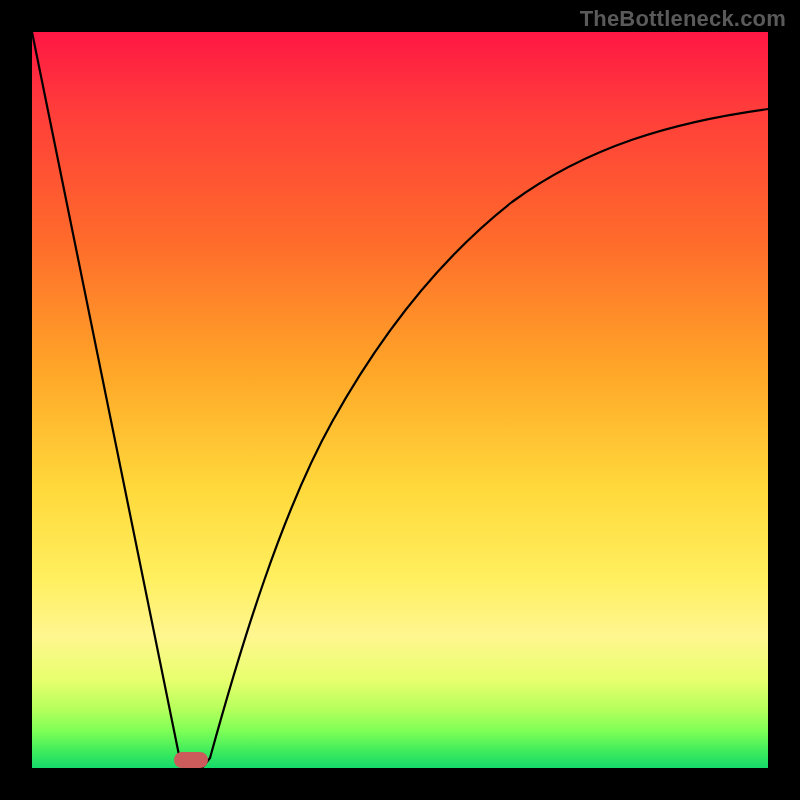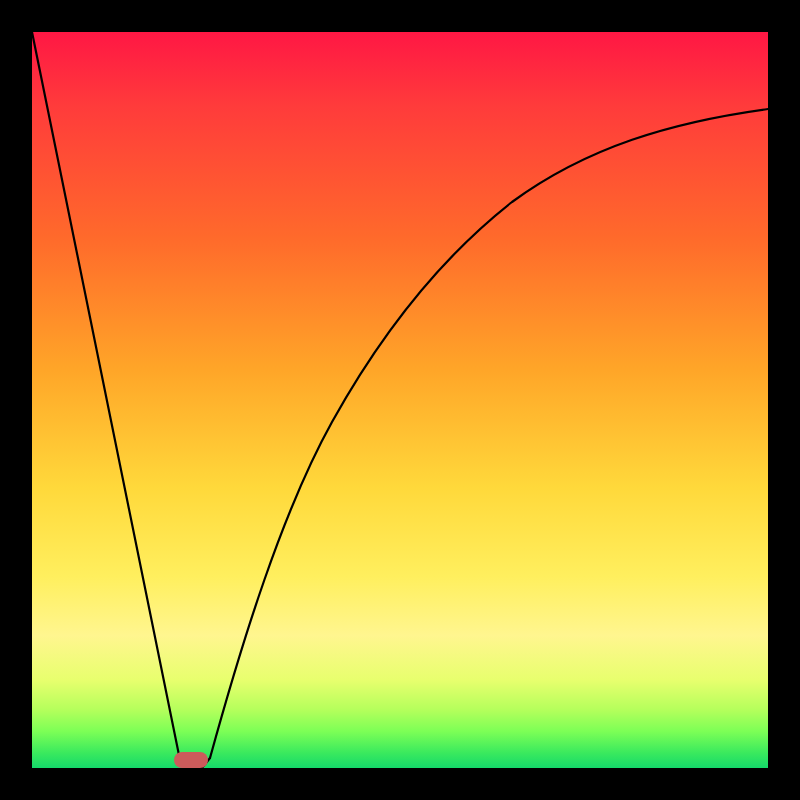--- a/index.html
+++ b/index.html
@@ -79,13 +79,14 @@
 
       <path d="M 178 726
                C 210 610, 250 480, 300 390
                C 350 300, 410 225, 480 170
                C 555 115, 640 90, 736 77" fill="none" stroke="#000" stroke-width="2.2" stroke-linecap="round"></path>
     </svg>
 
     <div class="marker" style="left: 142px; top: 720px;"></div>
   </div>
 
+  <div class="watermark">TheBottleneck.com</div>
 </div>
 
 </body></html>

